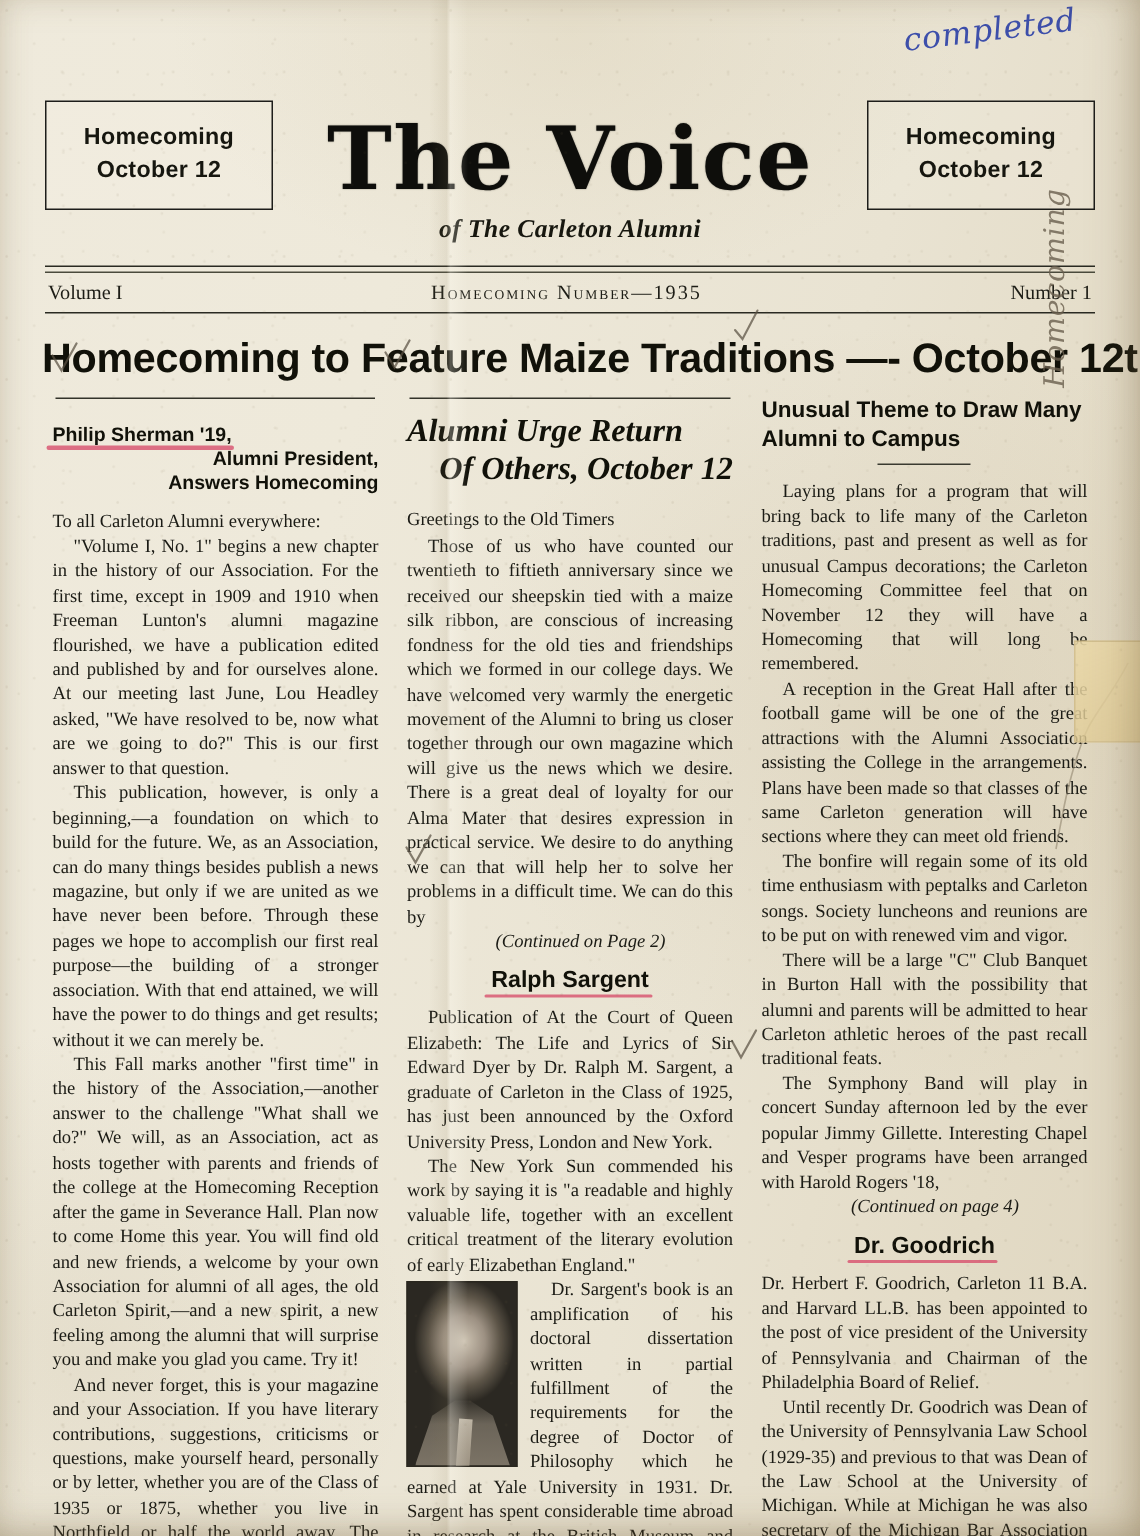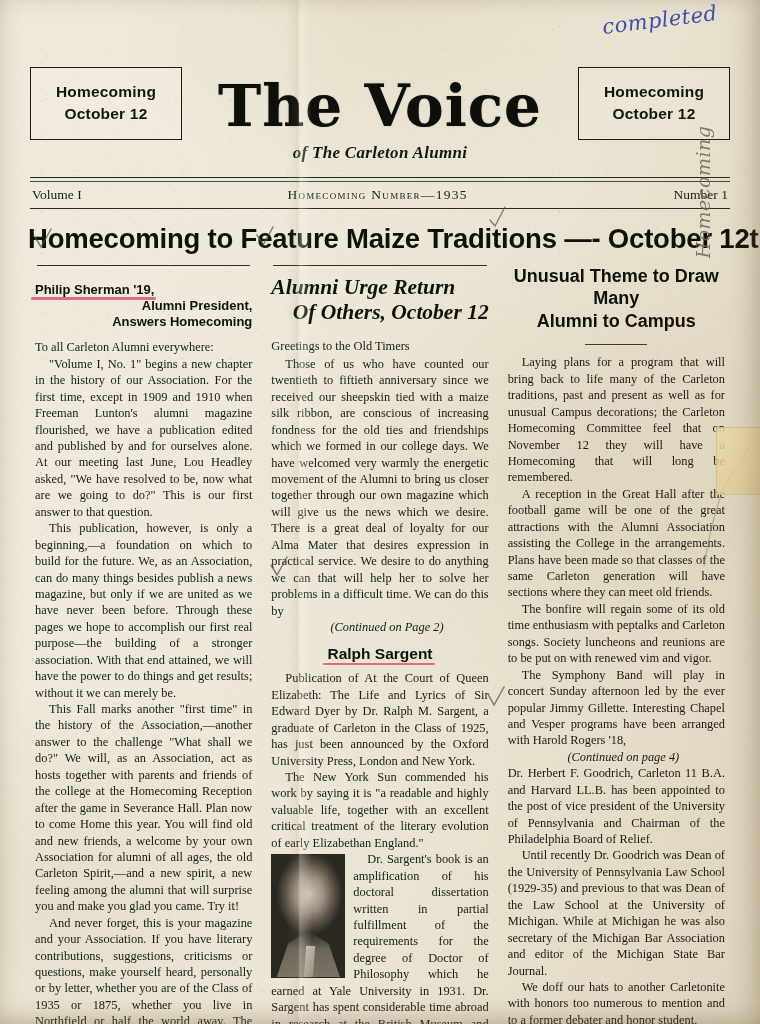--- a/index.html
+++ b/index.html
@@ -240,24 +240,24 @@
     opacity: .82;
     border-radius: 2px;
   }
   #hl-col2 {
     font-size: 21.5px;
     text-align: right;
     margin-bottom: 12px;
   }
   #hl-col2 .l1 { display: block; text-align: left; }
   #hl-col3 {
-    font-size: 18px;
-    text-align: center;
+    font-size: 15px;
+    text-align: left;
     line-height: 1.25;
-    margin-bottom: 12px;
+    margin-bottom: 1px;
   }
   .short-rule {
     width: 62px;
     margin: 7px auto 9px auto;
     border-top: 1.1px solid #3a3a30;
   }
   .sub-hl {
     font-family: "Liberation Sans", sans-serif;
     font-weight: 700;
     font-size: 15.5px;
@@ -414,24 +414,26 @@
       <div id="hl-col3" class="hl-sans">
         <span>Unusual Theme to Draw Many</span><br>
         <span>Alumni to Campus</span>
       </div>
       <div class="short-rule"></div>
 
       <div class="body-text">
         <p>Laying plans for a program that will bring back to life many of the Carleton traditions, past and present as well as for unusual Campus decorations; the Carleton Homecoming Committee feel that on November 12 they will have a Homecoming that will long be remembered.</p>
         <p>A reception in the Great Hall after the football game will be one of the great attractions with the Alumni Association assisting the College in the arrangements. Plans have been made so that classes of the same Carleton generation will have sections where they can meet old friends.</p>
         <p>The bonfire will regain some of its old time enthusiasm with peptalks and Carleton songs. Society luncheons and reunions are to be put on with renewed vim and vigor.</p>
+        <p>There will be a large "C" Club Banquet in Burton Hall with the possibility that alumni and parents will be admitted to hear Carleton athletic heroes of the past recall traditional feats.</p>
         <p>The Symphony Band will play in concert Sunday afternoon led by the ever popular Jimmy Gillette. Interesting Chapel and Vesper programs have been arranged with Harold Rogers '18,</p>
         <p class="cont">(Continued on page 4)</p>
       </div>
 
+      <div class="sub-hl"><span class="pink-ul">Dr. Goodrich</span></div>
 
       <div class="body-text">
         <p class="noindent">Dr. Herbert F. Goodrich, Carleton 11 B.A. and Harvard LL.B. has been appointed to the post of vice president of the University of Pennsylvania and Chairman of the Philadelphia Board of Relief.</p>
         <p>Until recently Dr. Goodrich was Dean of the University of Pennsylvania Law School (1929-35) and previous to that was Dean of the Law School at the University of Michigan. While at Michigan he was also secretary of the Michigan Bar Association and editor of the Michigan State Bar Journal.</p>
         <p>We doff our hats to another Carletonite with honors too numerous to mention and to a former debater and honor student.</p>
       </div>
     </div>
 
   </div>
 

